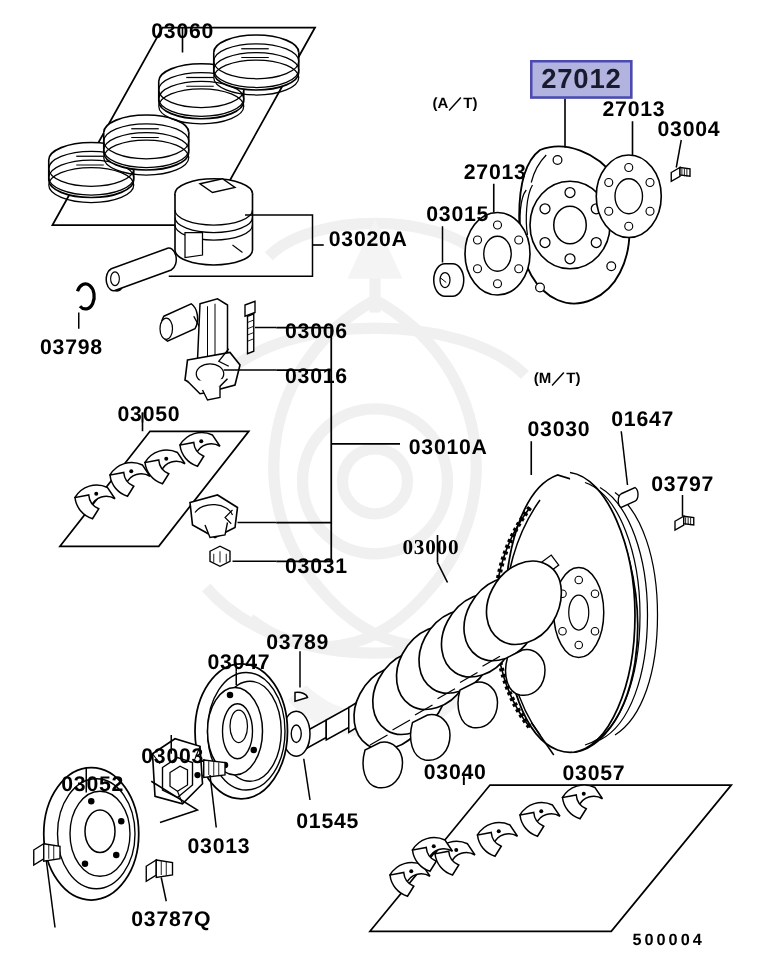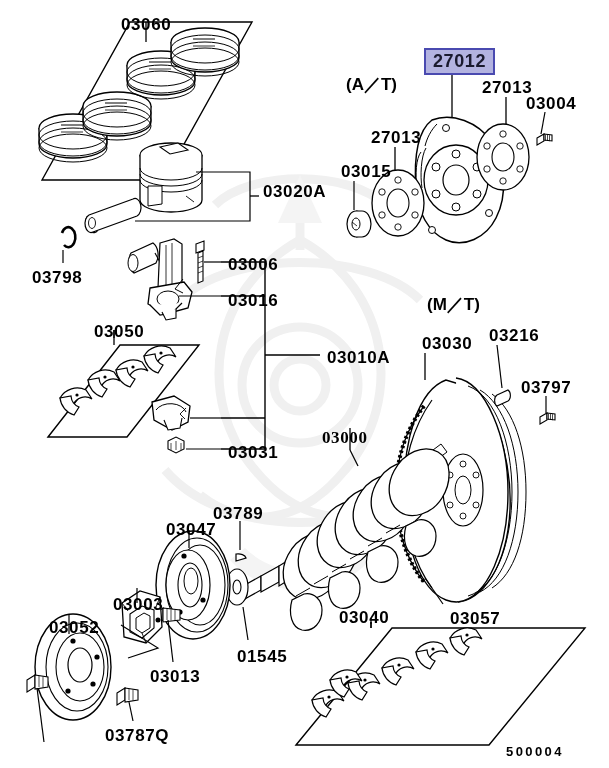--- a/index.html
+++ b/index.html
@@ -27,30 +27,30 @@
     font-size: 17px;
     font-weight: 700;
     color: #000000;
     letter-spacing: 0.6px;
     white-space: nowrap;
     line-height: 1;
   }
   .lbl-tm {
     position: absolute;
     font-family: "Liberation Sans", sans-serif;
-    font-size: 17px;
+    font-size: 12px;
     font-weight: 700;
     color: #000000;
     white-space: nowrap;
     line-height: 1;
   }
   .lbl-hl {
     position: absolute;
     font-family: "Liberation Sans", sans-serif;
-    font-size: 18px;
+    font-size: 22px;
     font-weight: 700;
     color: #1a1a2e;
     letter-spacing: 0.6px;
     white-space: nowrap;
     line-height: 1;
     background: #b3b3e0;
     border: 2px solid #4a4ab0;
     padding: 2px 7px 3px 7px;
   }
   .footer-code {
@@ -431,21 +431,21 @@
       <div class="lbl" style="left: 94px; top: 323px;">03050</div>
       <div class="lbl" style="left: 327px; top: 349px;">03010A</div>
       <div class="lbl" style="left: 228px; top: 444px;">03031</div>
       <div class="lbl" style="left: 322px; top: 429px; font-family: Liberation Serif, serif;">03000</div>
       <div class="lbl-hl" style="left: 424px; top: 48px;">27012</div>
       <div class="lbl" style="left: 482px; top: 79px;">27013</div>
       <div class="lbl" style="left: 526px; top: 95px;">03004</div>
       <div class="lbl" style="left: 371px; top: 129px;">27013</div>
       <div class="lbl" style="left: 341px; top: 163px;">03015</div>
       <div class="lbl" style="left: 422px; top: 335px;">03030</div>
-      <div class="lbl" style="left: 489px; top: 327px;">03216</div>
+      <div class="lbl" style="left: 489px; top: 327px;">01647</div>
       <div class="lbl" style="left: 521px; top: 379px;">03797</div>
       <div class="lbl" style="left: 450px; top: 610px;">03057</div>
       <div class="lbl" style="left: 339px; top: 609px;">03040</div>
       <div class="lbl" style="left: 213px; top: 505px;">03789</div>
       <div class="lbl" style="left: 166px; top: 521px;">03047</div>
       <div class="lbl" style="left: 113px; top: 596px;">03003</div>
       <div class="lbl" style="left: 237px; top: 648px;">01545</div>
       <div class="lbl" style="left: 150px; top: 668px;">03013</div>
       <div class="lbl" style="left: 49px; top: 619px;">03052</div>
       <div class="lbl" style="left: 105px; top: 727px;">03787Q</div>

